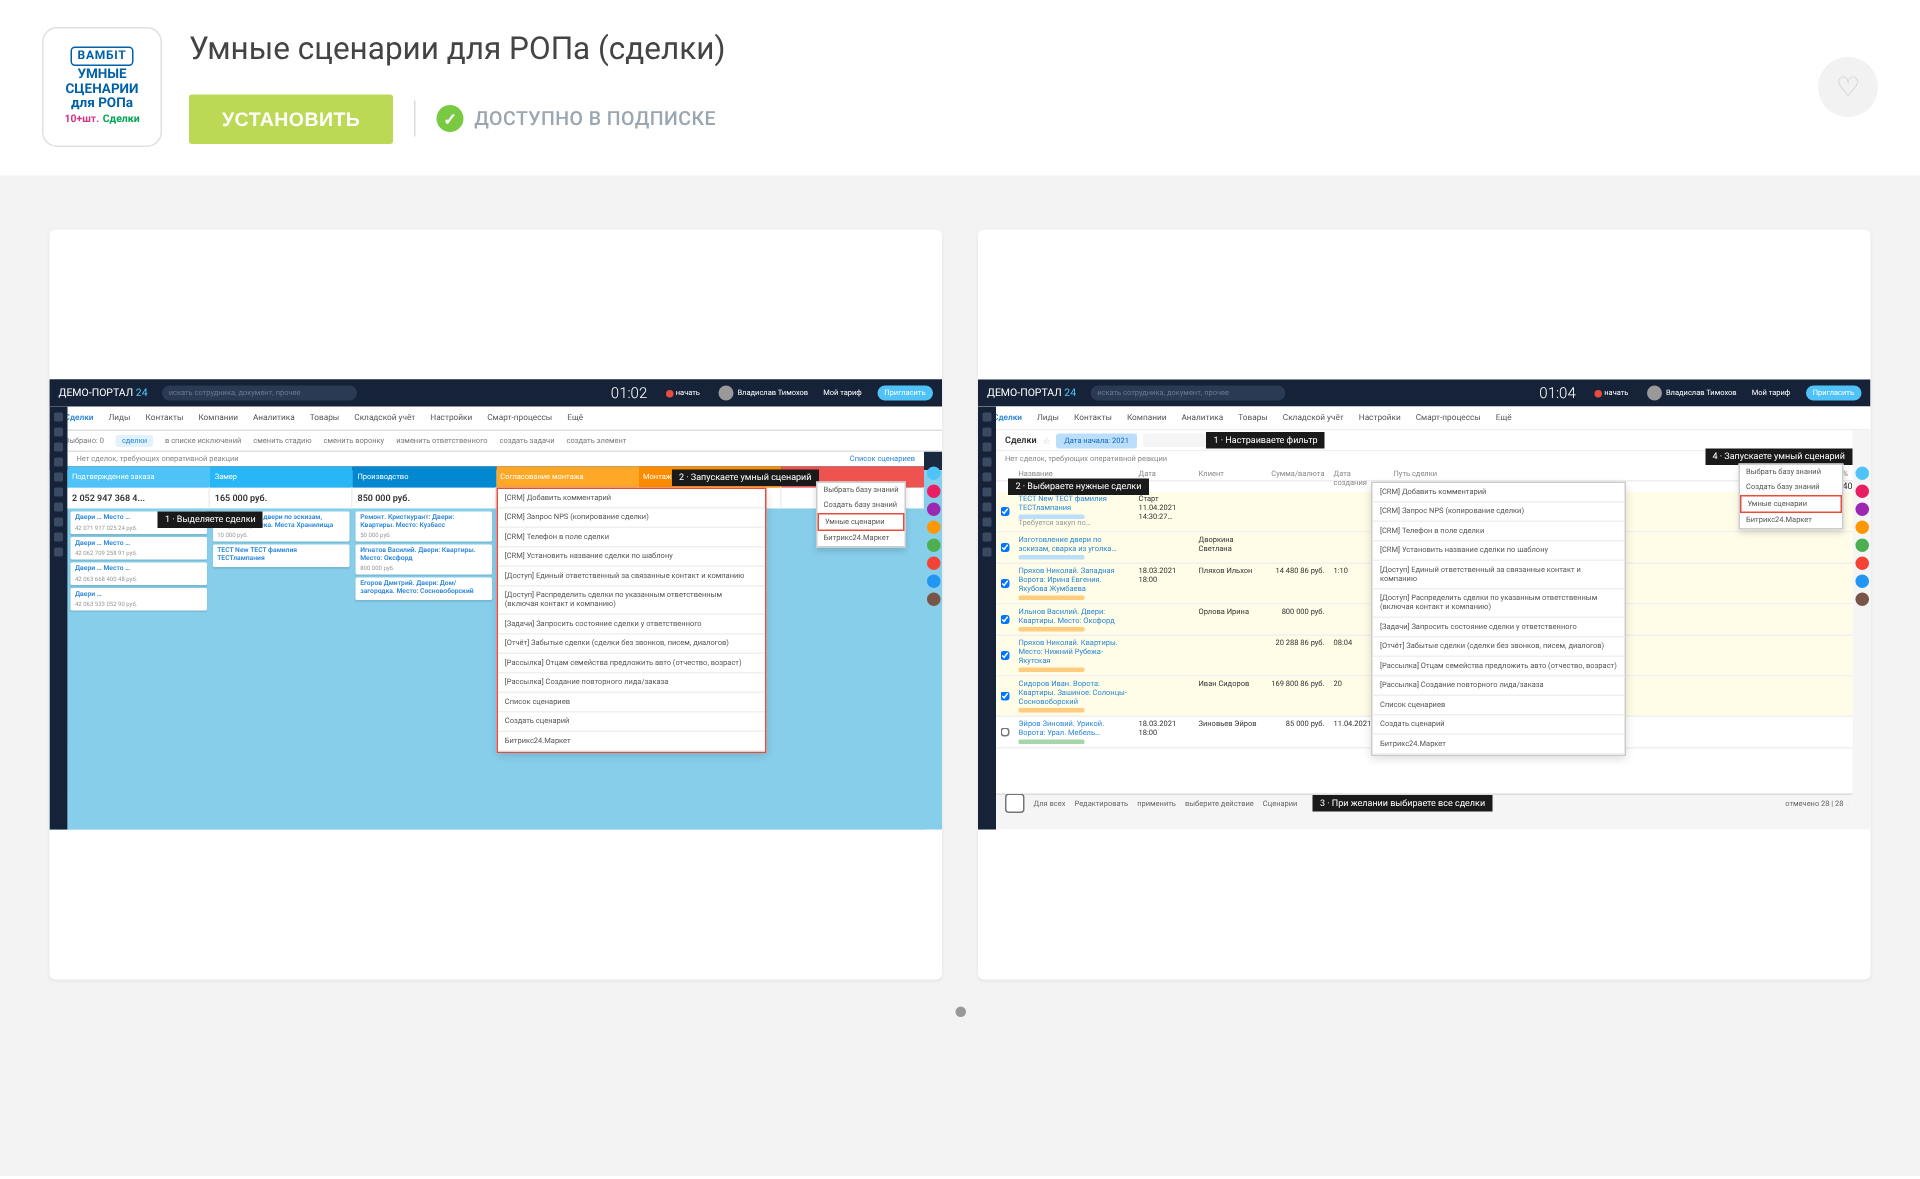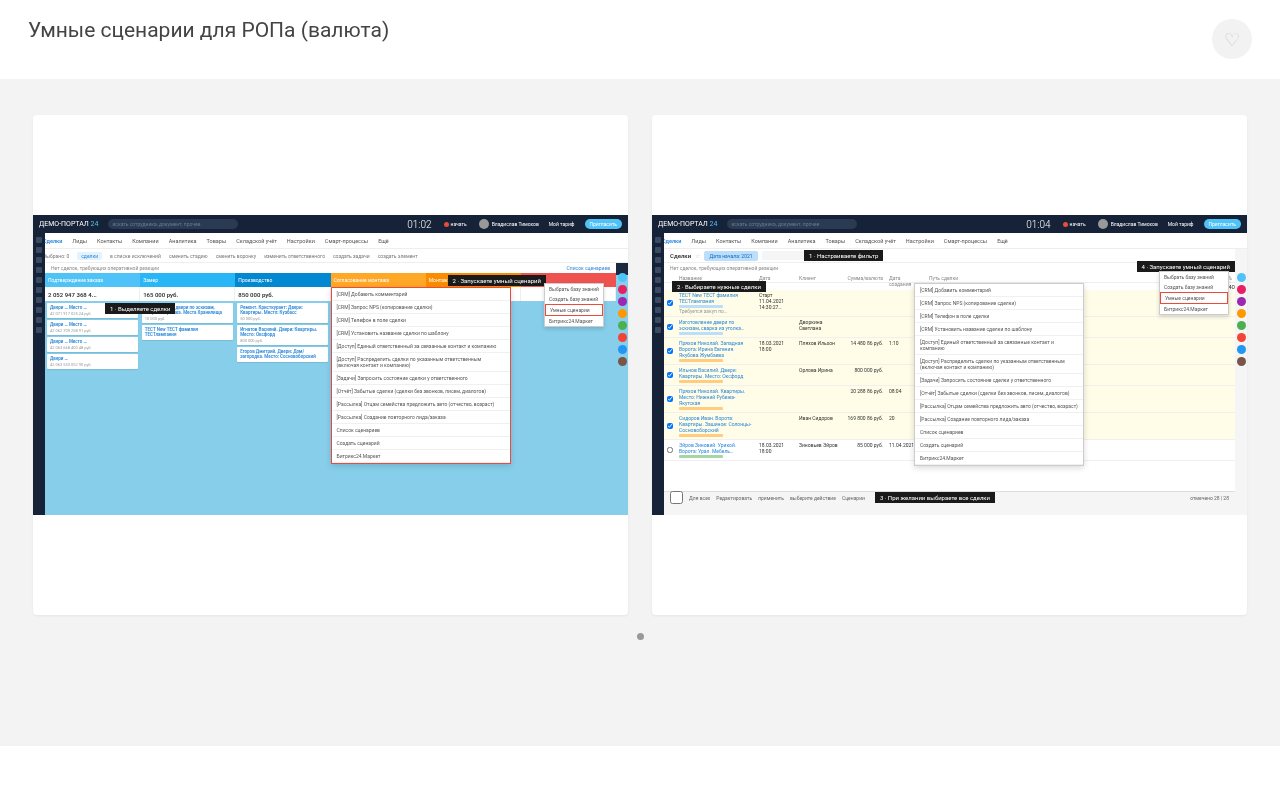--- a/index.html
+++ b/index.html
@@ -102,22 +102,37 @@
 
 .p-footer { position:absolute; bottom:0; left:0; right:0; height:12px; background:#f5f5f5; border-top:1px solid #ddd; display:flex; align-items:center; padding:0 6px; gap:6px; font-size:5px; color:#666; }
 
 .dots { display:flex; justify-content:center; margin-top:18px; gap:6px; }
 .dot { width:7px; height:7px; border-radius:50%; background:#999; }
 </style>
 </head>
 <body>
 
 <div class="header">
+  <div class="app-logo">
+    <div class="brand">ВАМБІТ</div>
+    <div>УМНЫЕ</div>
+    <div>СЦЕНАРИИ</div>
+    <div>для РОПа</div>
+    <div><span class="tag">10+шт.</span> <span class="tag2">Сделки</span></div>
+  </div>
   <div class="header-main">
-    <h1 class="app-title">Умные сценарии для РОПа (валюта)</h1>
+    <h1 class="app-title">Умные сценарии для РОПа (сделки)</h1>
+    <div class="header-actions">
+      <button class="btn-install">УСТАНОВИТЬ</button>
+      <div class="divider"></div>
+      <div class="subscription">
+        <span class="check-circle">✓</span>
+        <span>ДОСТУПНО В ПОДПИСКЕ</span>
+      </div>
+    </div>
   </div>
   <div class="fav-btn">♡</div>
 </div>
 
 <div class="lower">
   <div class="cards">
 
     <div class="card">
       <div class="portal">
         <div class="p-side">

